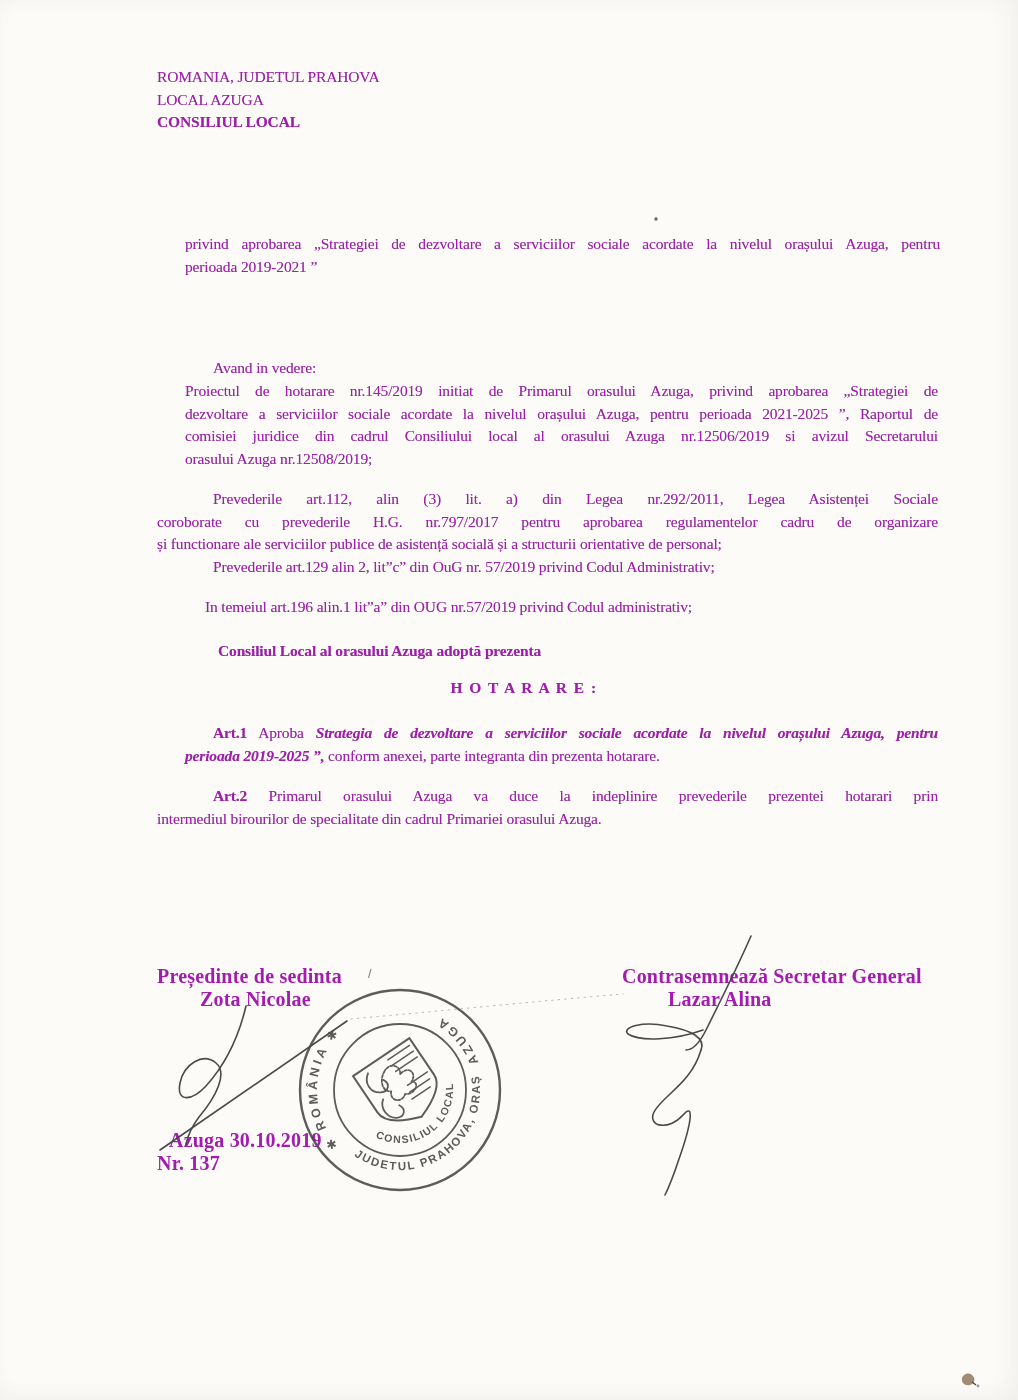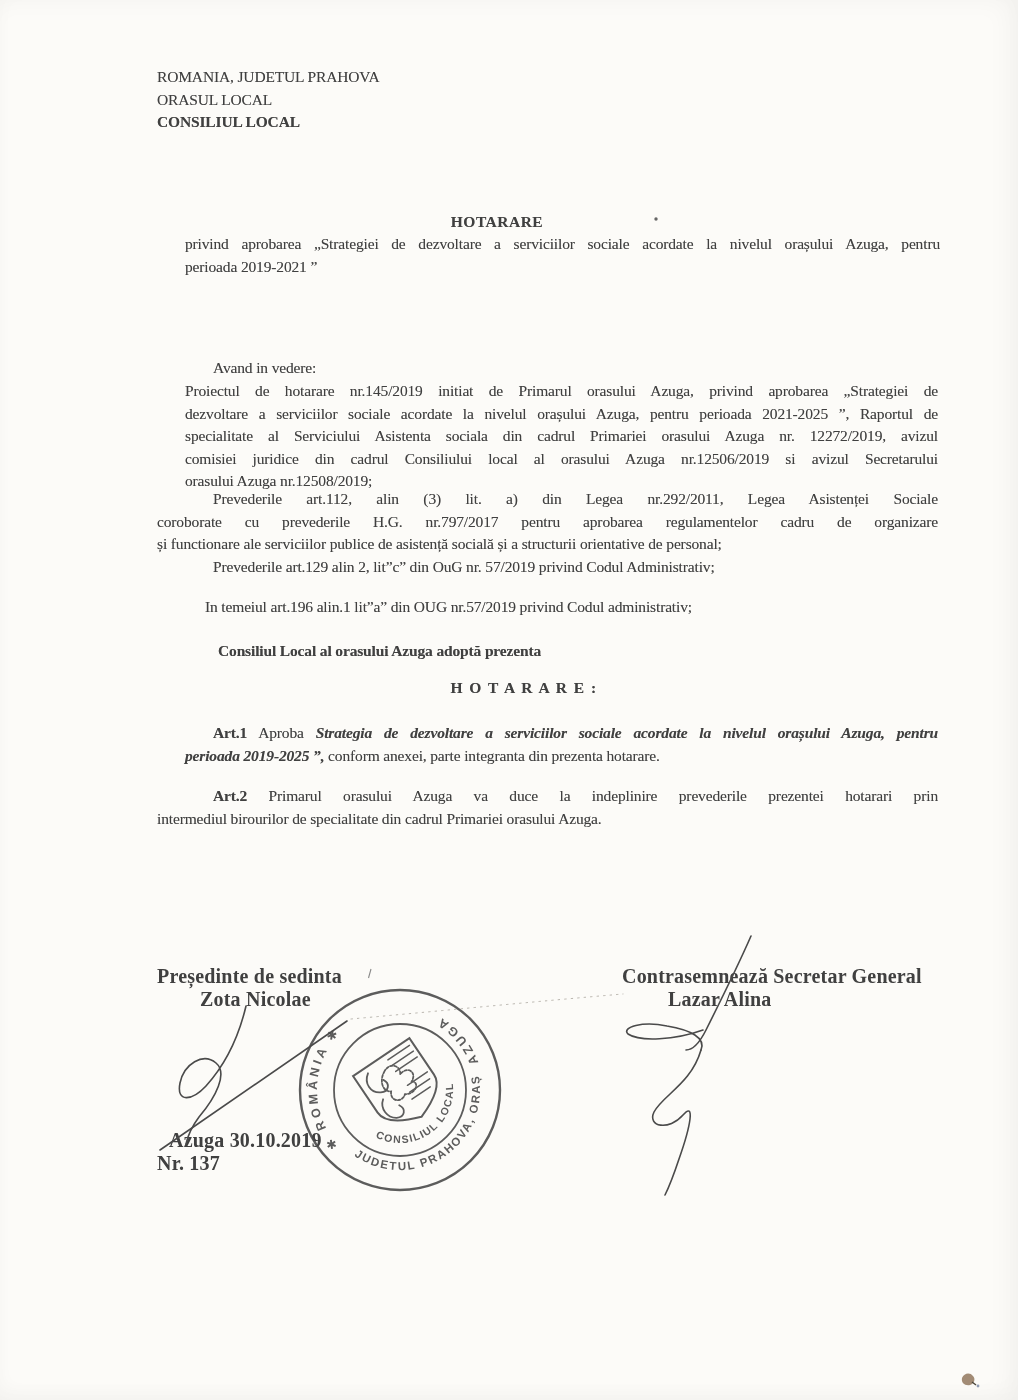--- a/index.html
+++ b/index.html
@@ -2,21 +2,21 @@
 <html><head>
 <meta charset="utf-8">
 <style>
   html,body{margin:0;padding:0;background:#9a9a9a;}
   .page{
     position:relative;
     width:1018px;height:1400px;
     margin:0 auto;
     background:#fcfbf8;
     font-family:"Liberation Serif","DejaVu Serif",serif;
-    color:#404040;
+    color:#a21caf;
     overflow:hidden;
     box-shadow:inset -10px 0 24px rgba(0,0,0,0.035), inset 0 -8px 20px rgba(0,0,0,0.02);
   }
   .abs{position:absolute;}
   .t{font-size:15.5px;line-height:22.5px;letter-spacing:-0.15px;
      text-shadow:0 0 0.6px rgba(40,40,40,0.35);}
   .b{font-weight:bold;}
   .bi{font-weight:bold;font-style:italic;}
   .jline{text-align:justify;text-align-last:justify;}
   .lastline{text-align:left;text-align-last:left;}
@@ -27,37 +27,35 @@
   svg{display:block;}
   .overlay{pointer-events:none;}
 </style>
 </head>
 <body>
 
 <div class="page">
 
   <div class="abs t" style="left:157px;top:66px;width:420px;">
     <div>ROMANIA, JUDETUL PRAHOVA</div>
-    <div>ORASUL  LOCAL</div>
+    <div>LOCAL  AZUGA</div>
     <div class="b">CONSILIUL LOCAL</div>
   </div>
 
-  <div class="abs t b center" style="left:0;top:211px;width:994px;letter-spacing:0.5px;">HOTARARE</div>
 
   <div class="abs t" style="left:185px;top:233px;width:755px;">
     <div class="jline">privind aprobarea „Strategiei de dezvoltare a serviciilor sociale  acordate la nivelul orașului Azuga, pentru</div>
     <div>perioada 2019-2021 ”</div>
   </div>
 
   <div class="abs t" style="left:213px;top:357px;">Avand in vedere:</div>
 
   <div class="abs t" style="left:185px;top:380px;width:753px;">
     <div class="jline">Proiectul de hotarare nr.145/2019 initiat de Primarul orasului Azuga,  privind aprobarea „Strategiei de</div>
     <div class="jline">dezvoltare a serviciilor sociale  acordate la nivelul orașului Azuga, pentru perioada 2021-2025 ”, Raportul de</div>
-    <div class="jline">specialitate al Serviciului Asistenta sociala din cadrul Primariei orasului Azuga nr. 12272/2019, avizul</div>
     <div class="jline">comisiei juridice  din cadrul Consiliului local al orasului Azuga nr.12506/2019 si avizul  Secretarului</div>
     <div class="lastline">orasului Azuga nr.12508/2019;</div>
   </div>
 
   <div class="abs t" style="left:157px;top:488px;width:781px;">
     <div class="jline ind56">Prevederile art.112, alin (3) lit. a) din Legea nr.292/2011, Legea Asistenței Sociale</div>
     <div class="jline">coroborate cu prevederile H.G. nr.797/2017 pentru aprobarea regulamentelor cadru de organizare</div>
     <div class="lastline">și functionare ale serviciilor publice de asistență socială și a structurii orientative de personal;</div>
   </div>
 

